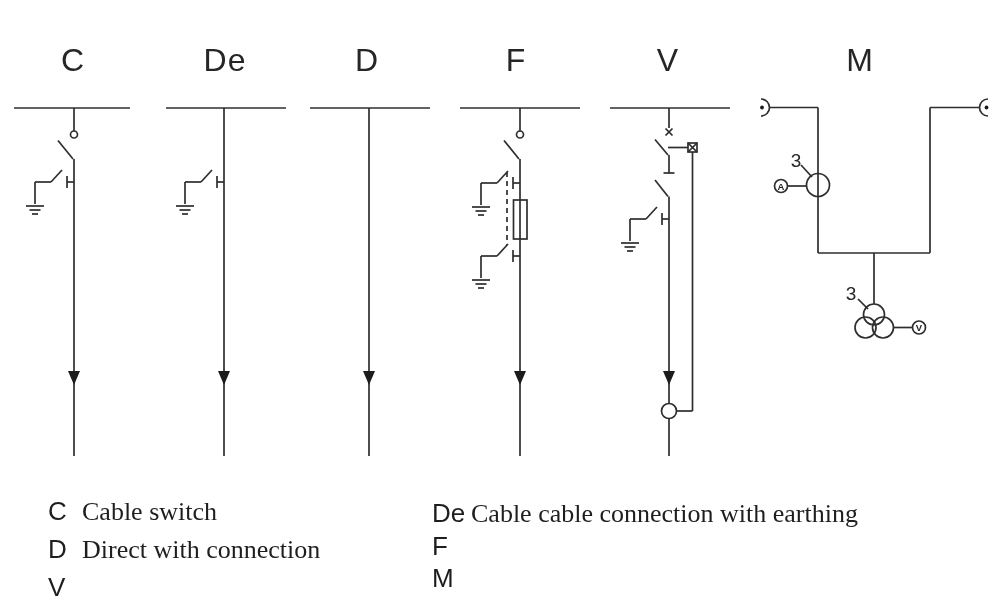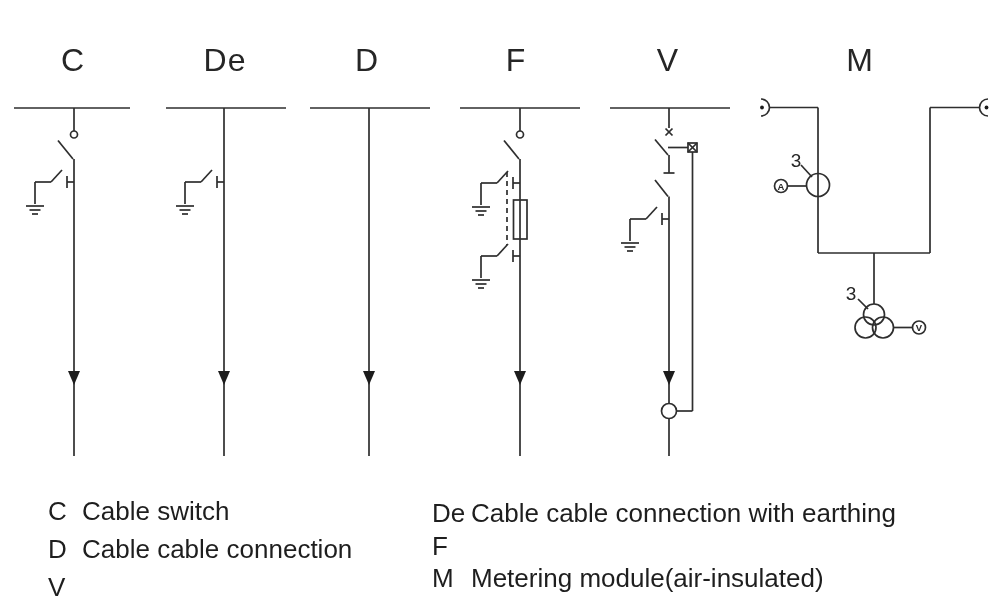--- a/index.html
+++ b/index.html
@@ -42,21 +42,21 @@
     font-size: 26px;
   }
   .legend-col { position: absolute; }
   .legend-col.left  { left: 48px;  top: 8px; }
   .legend-col.right { left: 432px; top: 10px; }
   .legend-row { display: flex; align-items: baseline; }
   .legend-col.left  .legend-row { height: 38px; }
   .legend-col.right .legend-row { height: 32.5px; }
   .legend-key  { flex: 0 0 39px; }
   .legend-col.left .legend-key { flex-basis: 34px; }
-  .legend-desc { white-space: nowrap; }
+  .legend-desc { white-space: nowrap; font-family: Liberation Serif, serif; }
 </style>
 </head>
 <body>
 
 <div class="page">
 
   <svg class="diagram-svg" viewBox="0 0 1000 480">
     <defs>
 
       <g id="earthing-switch">
@@ -183,34 +183,33 @@
   </svg>
 
   <div class="legend">
     <div class="legend-col left">
       <div class="legend-row">
         <span class="legend-key">C</span>
         <span class="legend-desc">Cable switch</span>
       </div>
       <div class="legend-row">
         <span class="legend-key">D</span>
-        <span class="legend-desc">Cable cable connection</span>
+        <span class="legend-desc">Direct with connection</span>
       </div>
       <div class="legend-row">
         <span class="legend-key">V</span>
       </div>
     </div>
     <div class="legend-col right">
       <div class="legend-row">
         <span class="legend-key">De</span>
         <span class="legend-desc">Cable cable connection with earthing</span>
       </div>
       <div class="legend-row">
         <span class="legend-key">F</span>
       </div>
       <div class="legend-row">
         <span class="legend-key">M</span>
-        <span class="legend-desc">Metering module(air-insulated)</span>
       </div>
     </div>
   </div>
 
 </div>
 
 </body></html>

